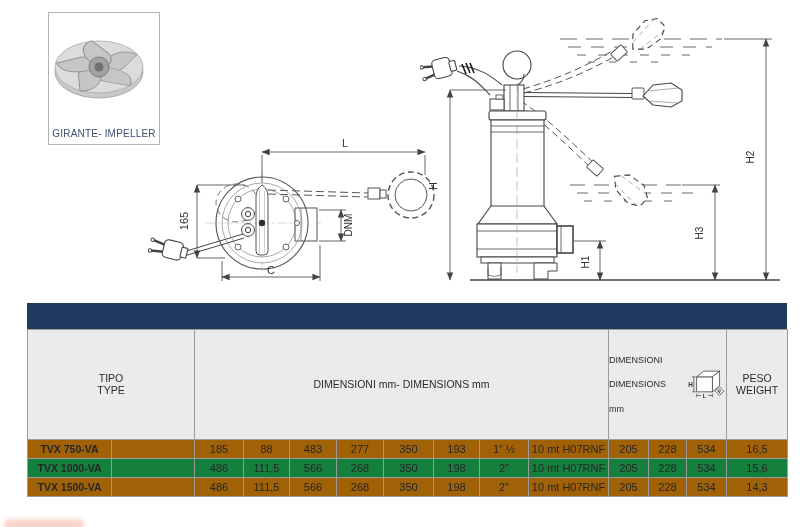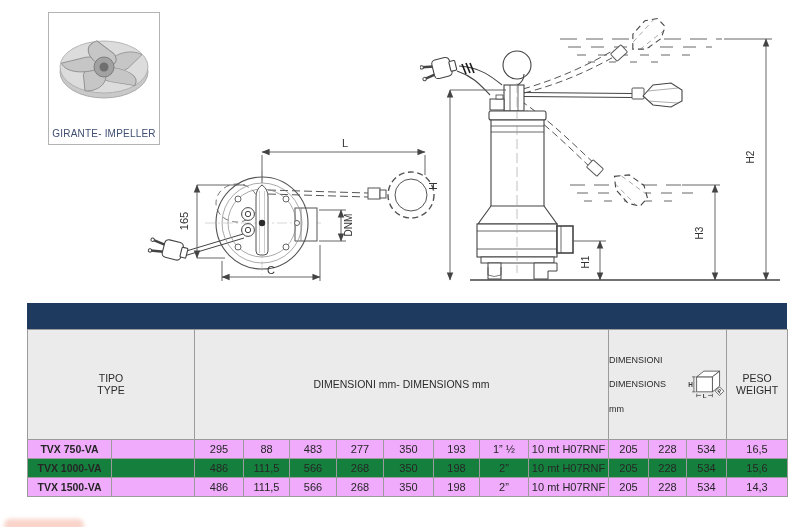--- a/index.html
+++ b/index.html
@@ -1,36 +1,36 @@
 <!DOCTYPE html>
 <html><head>
 <meta charset="utf-8">
 <style>
   *{margin:0;padding:0;box-sizing:border-box}
   html,body{width:800px;height:527px}
   body{font-family:"Liberation Sans",sans-serif;background:#fff;position:relative;overflow:hidden;color:#262626}
   .page{position:absolute;inset:0;background:#ffffff}
 
-  .impeller-box{position:absolute;left:48px;top:12px;width:112px;height:133px;border:1px solid #b3b3b3;background:#fff;display:flex;flex-direction:column;align-items:center;padding-top:7px}
+  .impeller-box{position:absolute;left:48px;top:12px;width:112px;height:133px;border:1px solid #b3b3b3;background:#fff;display:flex;flex-direction:column;padding-top:7px}
   .impeller-caption{position:absolute;bottom:5px;left:0;width:100%;text-align:center;font-size:10px;color:#3e4e72;letter-spacing:.2px}
 
   .drawing{position:absolute}
   #topview{left:145px;top:133px}
   #sideview{left:420px;top:5px}
   svg text{font-family:"Liberation Sans",sans-serif;fill:#333}
 
   .spec-wrap{position:absolute;left:27px;top:303px;width:760px}
   .band{height:26px;background:#1e3a5f}
   table{border-collapse:collapse;table-layout:fixed;width:760px}
   th,td{border:1px solid #9b9b9b;text-align:center;vertical-align:middle;padding:0;white-space:pre-line}
   tr.gh th{background:#ebebeb;font-weight:normal;font-size:10.5px;height:65px;color:#2b2b2b}
   tr.ch th{background:#fff;font-weight:normal;font-size:10px;height:43px;color:#2b2b2b}
   tr.ch th.small{font-size:9.5px;line-height:1.3}
   td{font-size:11px;height:19px;background:#15803d}
-  tr.alt td{background:#f0abfc}
+  tr.alt td{background:#a16207}
   td.model{font-weight:bold;font-size:10.5px}
   .packcell{display:flex;align-items:center;justify-content:center;gap:20px}
   .packtext{text-align:left;font-size:9px;line-height:1.35;color:#2b2b2b}
   .packtext .it{}
   .smudge{position:absolute;left:4px;top:519px;width:80px;height:12px;background:#f2a08a;opacity:.45;border-radius:6px;filter:blur(2px)}
 </style>
 </head>
 <body>
 
 <div class="page">
@@ -295,21 +295,21 @@
               <text x="47" y="34" font-size="8" font-weight="bold" text-anchor="middle" transform="rotate(-45 47 31)">P</text>
             </svg>
           </div>
         </th>
         <th>PESO
 WEIGHT</th>
       </tr>
       <tr class="alt">
         <td class="model">TVX 750-VA</td>
         <td class="model"></td>
-        <td>295</td>
+        <td>185</td>
         <td>88</td>
         <td>483</td>
         <td>277</td>
         <td>350</td>
         <td>193</td>
         <td>1” ½</td>
         <td>10 mt H07RNF</td>
         <td>205</td>
         <td>228</td>
         <td>534</td>

